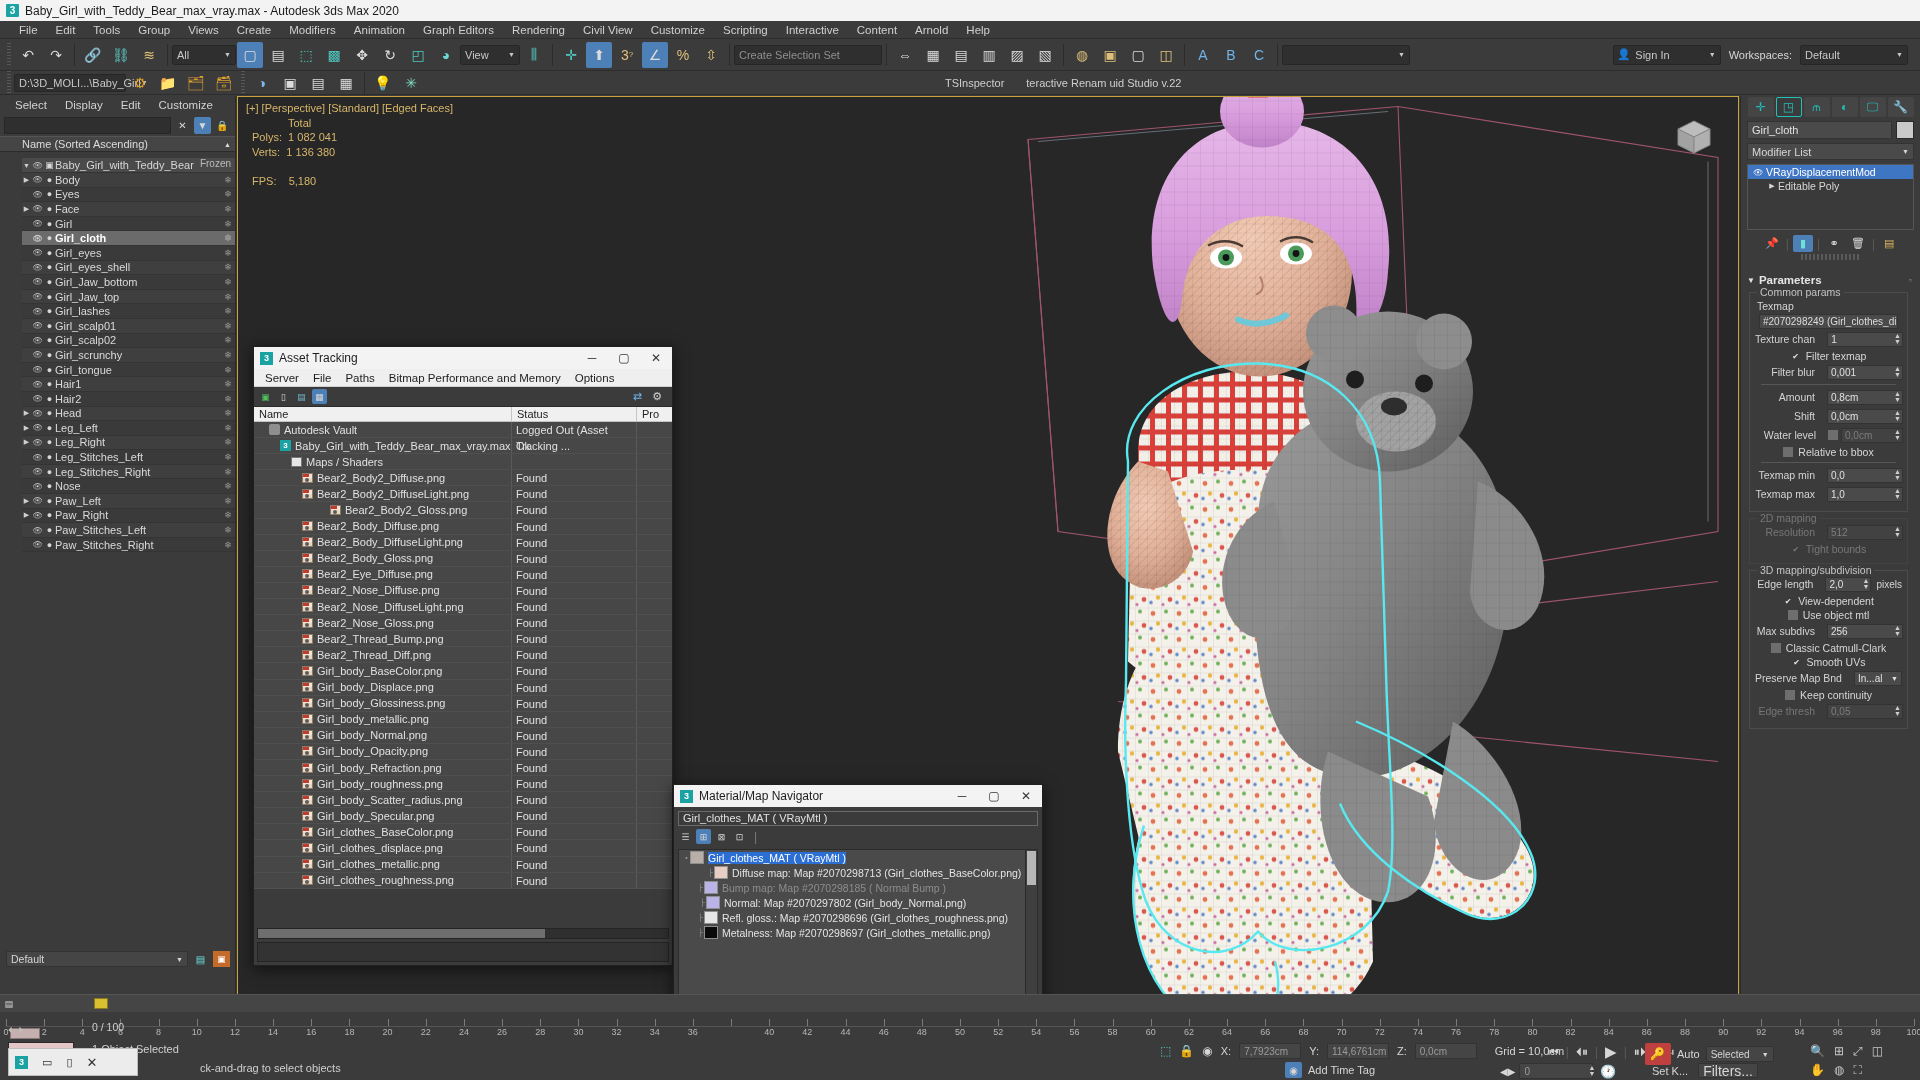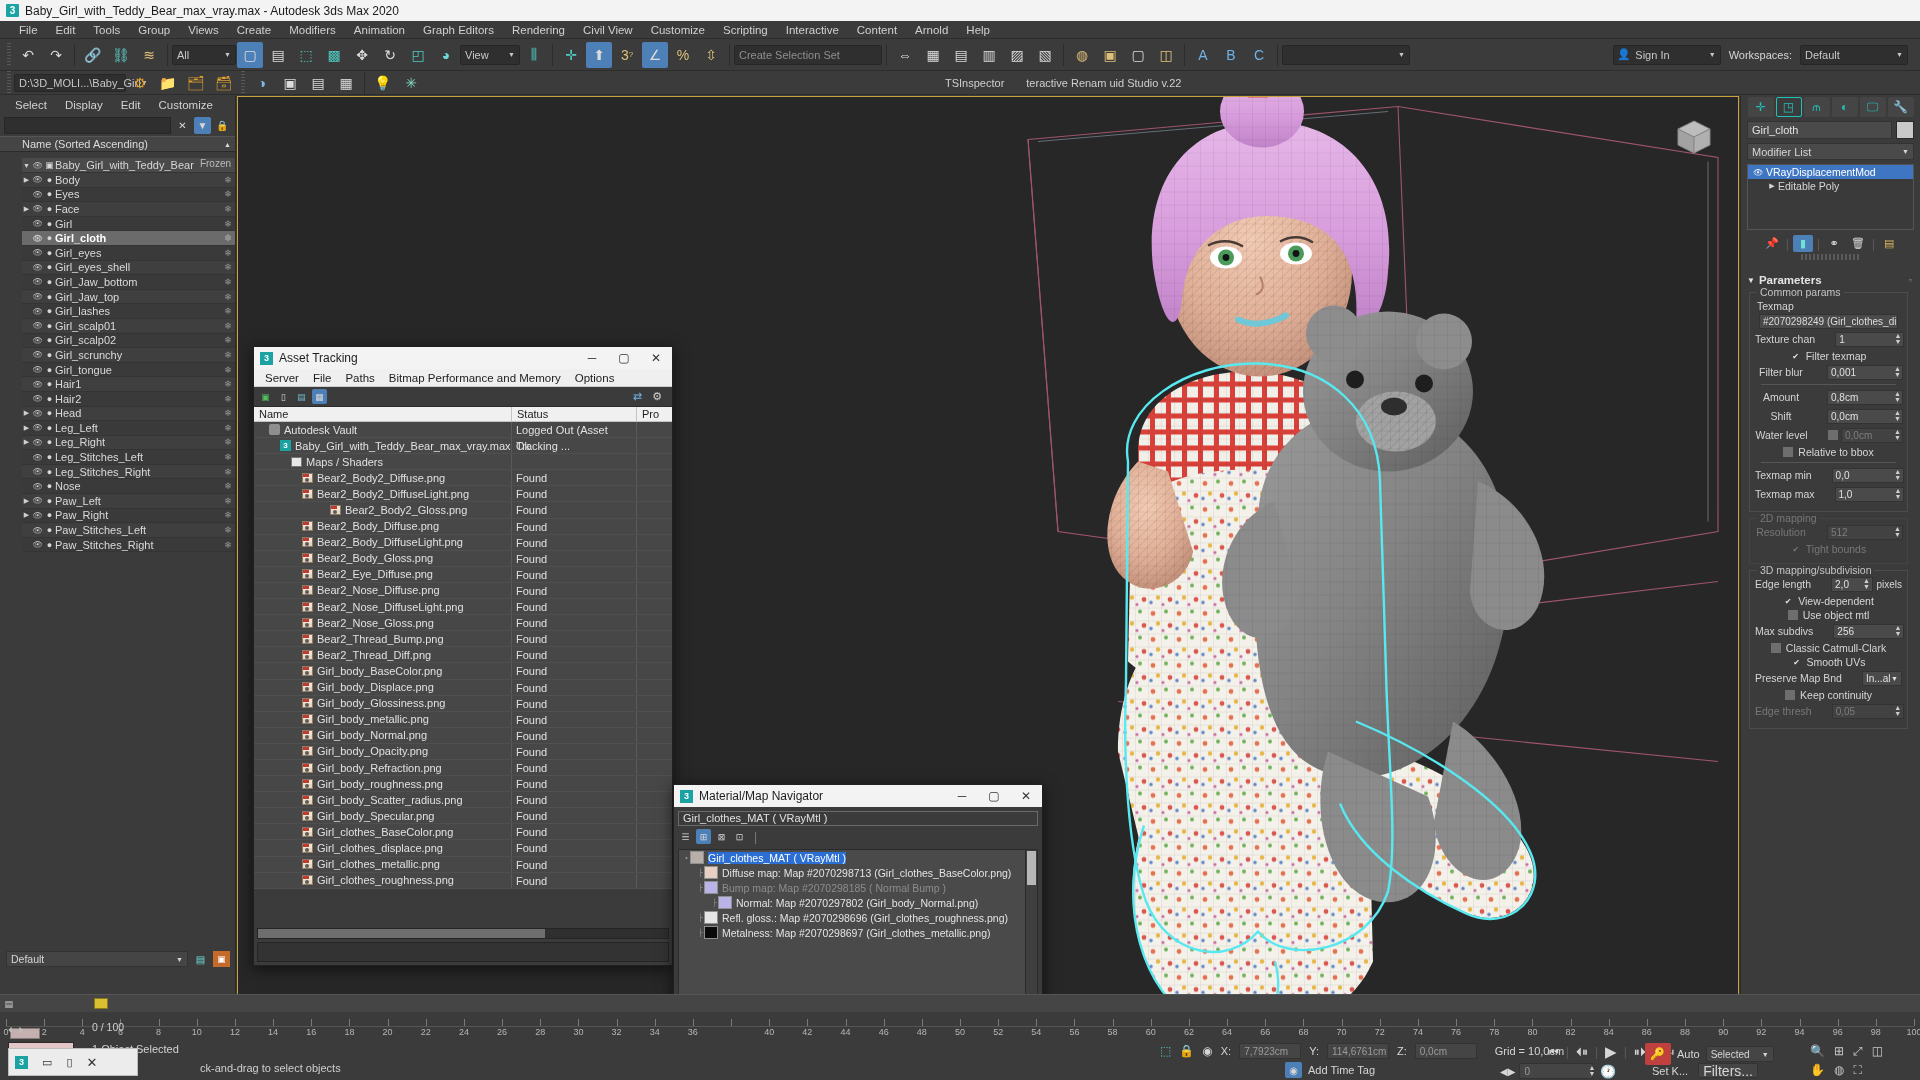--- a/index.html
+++ b/index.html
@@ -71,21 +71,21 @@
   .sbtn{width:20px;height:17px;display:flex;align-items:center;justify-content:center;border-radius:2px;font-size:11px;color:#ddd;}
   .sbtn.on{background:#4e80b8;}
   .cpGrip{height:6px;background:repeating-linear-gradient(to right,#5a5a5a 0 2px,transparent 2px 4px);margin:2px 60px;}
   #cpRollWrap{position:absolute;top:176px;left:4px;right:8px;bottom:0;overflow:hidden;}
   .rollTitle{display:flex;align-items:center;font-size:11.5px;font-weight:bold;color:#e4e4e4;padding:2px 0 3px 2px;}
   .rollTitle .tri{font-size:8px;margin-right:4px;}
   .grp{border:1px solid #4c4c4c;margin:3px 4px 6px 4px;padding:5px 5px 6px 5px;position:relative;}
   .grpLbl{position:absolute;top:-7px;left:7px;background:#3b3b3b;padding:0 3px;font-size:10.5px;color:#c4c4c4;}
   .grp.dim .grpLbl,.grp.dim{color:#777;border-color:#444;}
   .prow{display:flex;align-items:center;height:16px;margin-bottom:3px;font-size:10.5px;}
-  .prow .plabel{flex:1;text-align:center;padding-right:20px;color:#d4d4d4;white-space:nowrap;}
+  .prow .plabel{flex:1;text-align:right;padding-right:12px;color:#d4d4d4;white-space:nowrap;}
   .prow .pfield{width:76px;height:15px;background:#4a4a4a;border:1px solid #333;font-size:10px;color:#e0e0e0;padding:0 3px;line-height:13px;display:flex;align-items:center;}
   .prow .pfield.dim{color:#7d7d7d;background:#424242;}
   .spin{width:9px;margin-left:-10px;font-size:7px;line-height:6px;color:#cfcfcf;text-align:center;z-index:2;}
   .rad{display:flex;align-items:center;margin:2px 0 2px 14px;font-size:10.5px;}
   .radDot{width:10px;height:10px;border-radius:50%;background:#6e6e6e;margin-right:6px;box-shadow:inset 0 1px 2px #2e2e2e;}
   .radDot.on{background:#6e6e6e;position:relative;}
   .radDot.on::after{content:"";position:absolute;left:2.5px;top:2.5px;width:5px;height:5px;border-radius:50%;background:#e8e8e8;}
   .chk{display:flex;align-items:center;font-size:10.5px;margin:2px 0;}
   .chkBox{width:10px;height:10px;background:#6e6e6e;margin-right:5px;display:flex;align-items:center;justify-content:center;font-size:8px;color:#fff;}
   .chkBox.on{background:transparent;color:#e4e4e4;}
@@ -633,20 +633,26 @@
         <path d="M1215 660 C1265 690 1300 760 1275 800 C1250 840 1200 810 1196 760 Z" fill="url(#mesh)"></path>
       </g>
 
       <g fill="none" stroke="#58e8ef" stroke-width="2.4">
         <path d="M890 400 C880 345 950 300 1020 302 C1090 304 1140 348 1142 420 L1148 610 C1150 700 1160 780 1150 830 C1130 890 1050 905 1020 870 C990 905 930 895 908 840 C890 790 885 700 888 620 Z"></path>
         <path d="M1118 660 C1190 690 1270 740 1292 790 C1312 834 1272 872 1228 852 C1180 830 1122 792 1102 742"></path>
         <path d="M906 764 C880 842 902 932 962 962 C1012 986 1052 956 1037 900"></path>
       </g>
     </svg>
 
+    <div id="vpInfo"><span>[+] [Perspective] [Standard] [Edged Faces]</span>
+<span style="padding-left:42px">Total</span>
+<span style="padding-left:6px">Polys:</span>  <span>1 082 041</span>
+<span style="padding-left:6px">Verts:</span>  <span>1 136 380</span>
+
+<span style="padding-left:6px">FPS:</span>    <span>5,180</span></div>
 
     <svg style="position:absolute;right:16px;top:14px" width="58" height="52">
       <g opacity="0.85">
         <path d="M14 18 L30 10 L46 18 L30 26 Z" fill="#d8d8d8" stroke="#9a9a9a"></path>
         <path d="M14 18 L14 34 L30 42 L30 26 Z" fill="#b8b8b8" stroke="#9a9a9a"></path>
         <path d="M46 18 L46 34 L30 42 L30 26 Z" fill="#c8c8c8" stroke="#9a9a9a"></path>
       </g>
     </svg>
   </div>
 
@@ -1102,31 +1108,31 @@
       <div class="wtb">⊠</div>
       <div class="wtb">⊡</div>
       <span style="color:#7a7a7a;margin-left:4px">|</span>
     </div>
     <div id="mmTree">
         <div class="mmrow sel" style="padding-left: 4px;">
           <span style="width:7px;text-align:center;font-size:7px;color:#9a9a9a">•</span>
           <span class="sw" style="background:#b8b0a8"></span>
           <span class="txt">Girl_clothes_MAT  ( VRayMtl )</span>
         </div>
-        <div class="mmrow" style="padding-left: 18px; align-items: center;">
+        <div class="mmrow" style="padding-left: 28px; align-items: center;">
           <span style="width:7px;text-align:center;font-size:7px;color:#9a9a9a">├</span>
           <span class="sw" style="background:#e8cfc4"></span>
           <span class="txt">Diffuse map: Map #2070298713 (Girl_clothes_BaseColor.png)</span>
         </div>
         <div class="mmrow dim" style="padding-left: 18px;">
           <span style="width:7px;text-align:center;font-size:7px;color:#9a9a9a">├</span>
           <span class="sw" style="background:#b9b3e8"></span>
           <span class="txt">Bump map: Map #2070298185  ( Normal Bump )</span>
         </div>
-        <div class="mmrow" style="padding-left: 32px;">
+        <div class="mmrow" style="padding-left: 20px;">
           <span style="width:7px;text-align:center;font-size:7px;color:#9a9a9a">├</span>
           <span class="sw" style="background:#b9b3e8"></span>
           <span class="txt">Normal: Map #2070297802 (Girl_body_Normal.png)</span>
         </div>
         <div class="mmrow" style="padding-left: 18px;">
           <span style="width:7px;text-align:center;font-size:7px;color:#9a9a9a">├</span>
           <span class="sw" style="background:#e6e6e6"></span>
           <span class="txt">Refl. gloss.: Map #2070298696 (Girl_clothes_roughness.png)</span>
         </div>
         <div class="mmrow" style="padding-left: 18px;">

